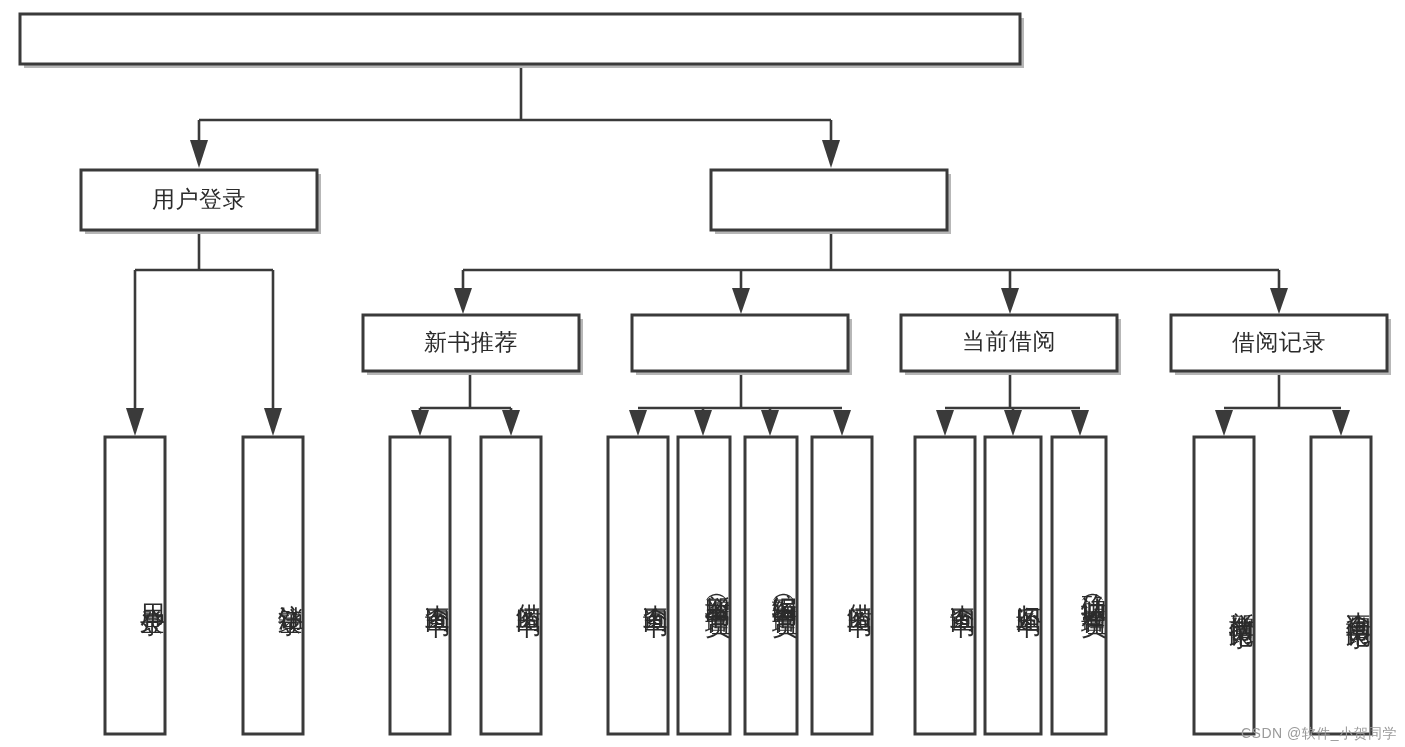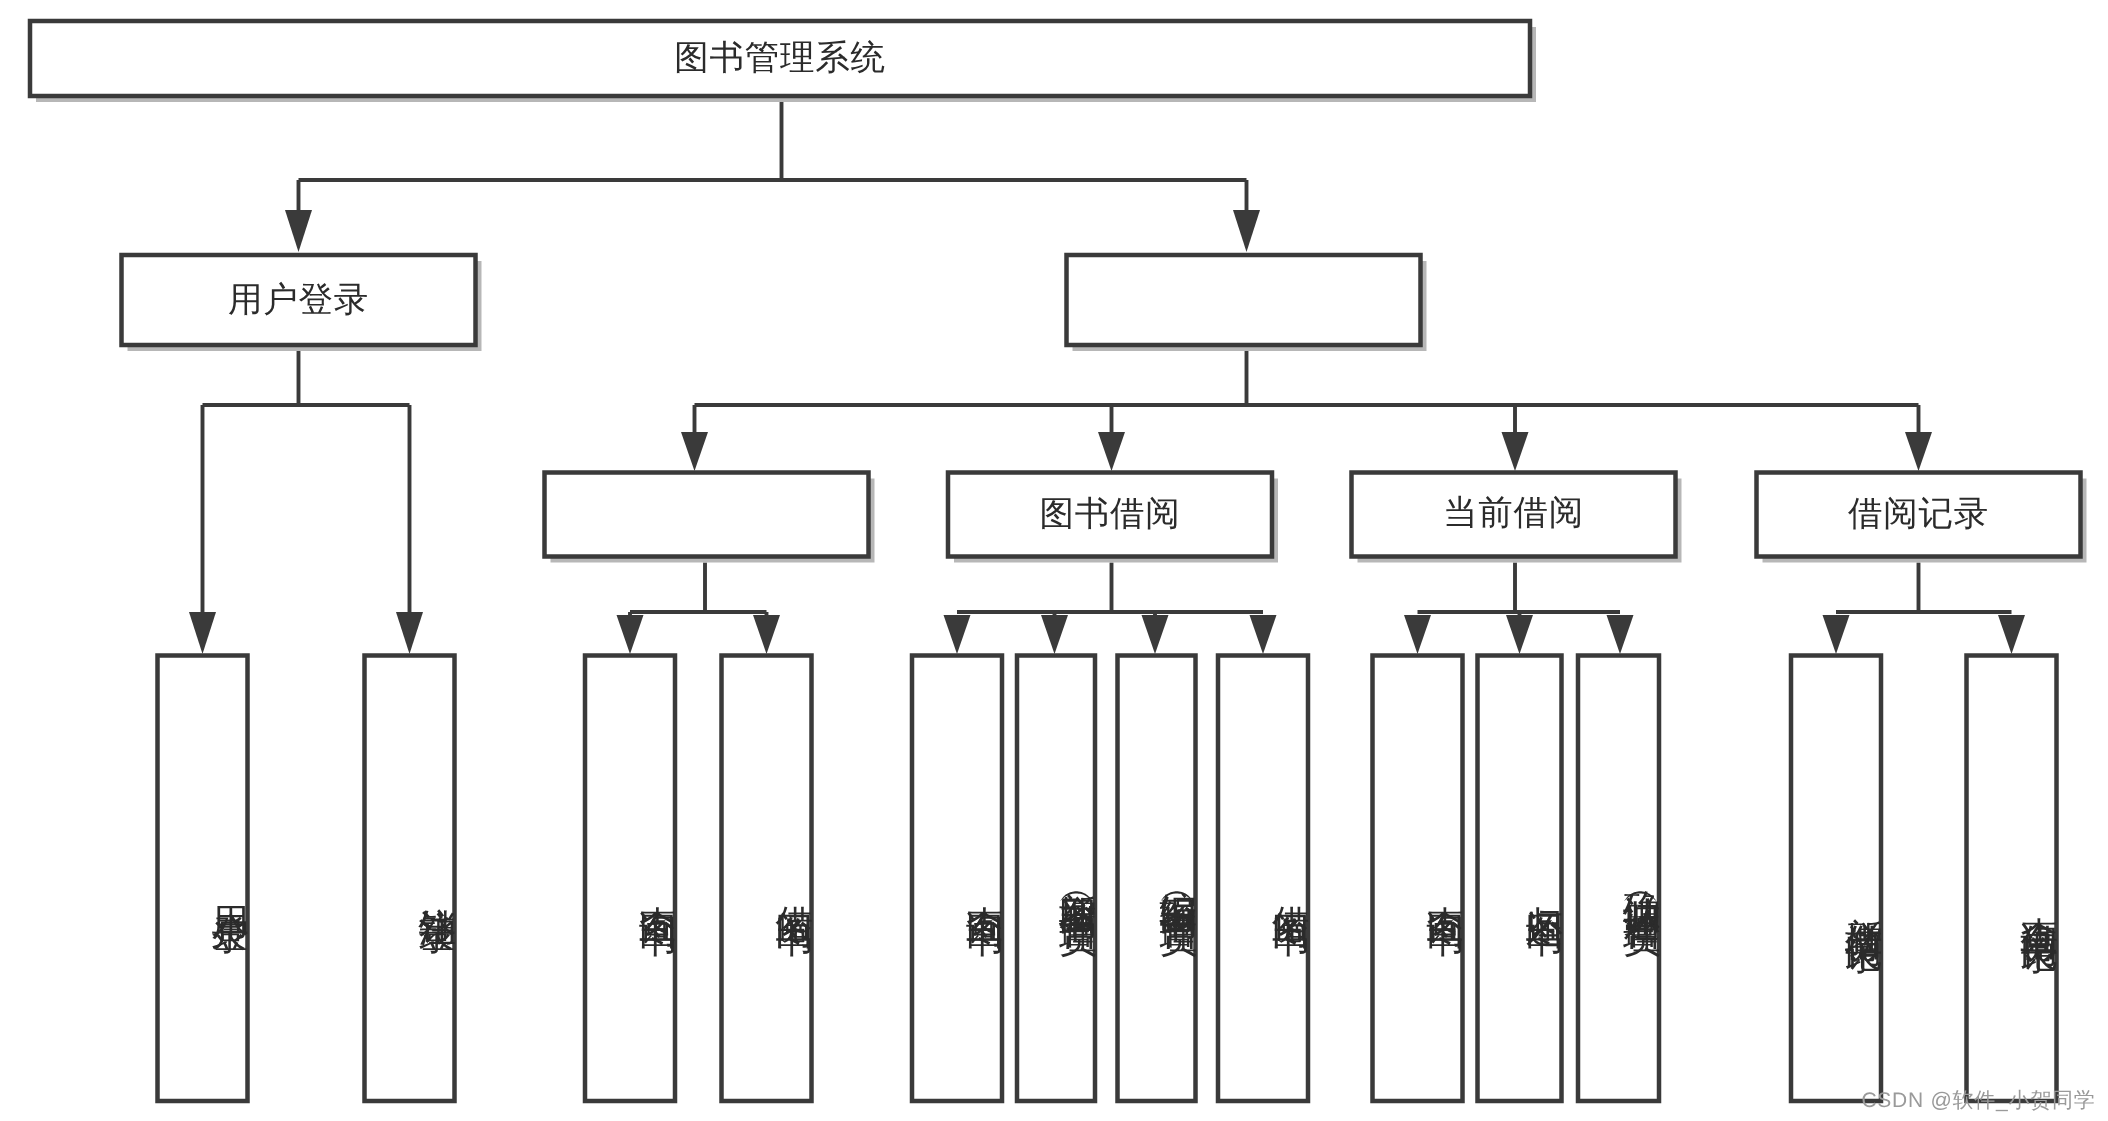--- a/index.html
+++ b/index.html
@@ -193,25 +193,24 @@
     <rect class="node-box" x="812" y="437" width="60" height="297"></rect>
 
     <rect class="node-box" x="915" y="437" width="60" height="297"></rect>
     <rect class="node-box" x="985" y="437" width="56" height="297"></rect>
     <rect class="node-box" x="1052" y="437" width="54" height="297"></rect>
 
     <rect class="node-box" x="1194" y="437" width="60" height="297"></rect>
     <rect class="node-box" x="1311" y="437" width="60" height="297"></rect>
   </svg>
 
-  <div class="node-label horizontal" style="left:20px; top:14px; width:1000px; height:50px;">图书管理系统</div>
 
   <div class="node-label horizontal" style="left:81px; top:170px; width:236px; height:60px;">用户登录</div>
 
-  <div class="node-label horizontal" style="left:632px; top:315px; width:216px; height:56px;">图书借阅</div>
+  <div class="node-label horizontal" style="left:363px; top:315px; width:216px; height:56px;">新书推荐</div>
   <div class="node-label horizontal" style="left:901px; top:315px; width:216px; height:54px;">当前借阅</div>
   <div class="node-label horizontal" style="left:1171px; top:315px; width:216px; height:56px;border-radius:12px;">借阅记录</div>
 
   <div class="node-label vertical" style="left:105px; top:437px; width:60px; height:297px;">用户登录</div>
   <div class="node-label vertical" style="left:243px; top:437px; width:60px; height:297px;">注销登录</div>
 
   <div class="node-label vertical" style="left:390px; top:437px; width:60px; height:297px;">查询图书</div>
   <div class="node-label vertical" style="left:481px; top:437px; width:60px; height:297px;">借阅图书</div>
 
   <div class="node-label vertical" style="left:608px; top:437px; width:60px; height:297px;">查询图书</div>

